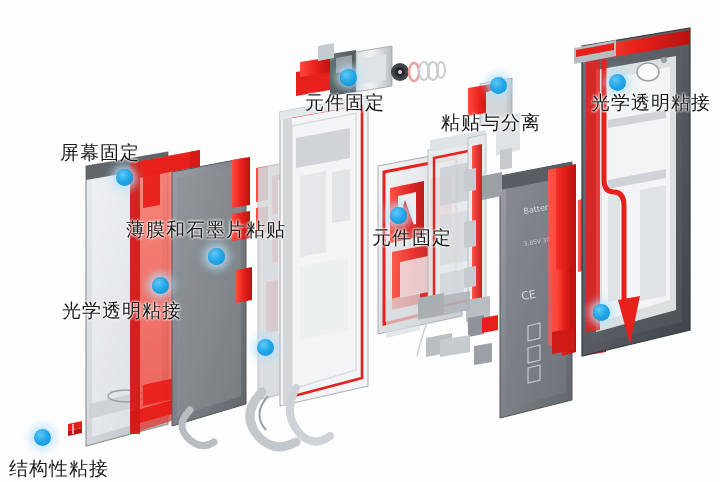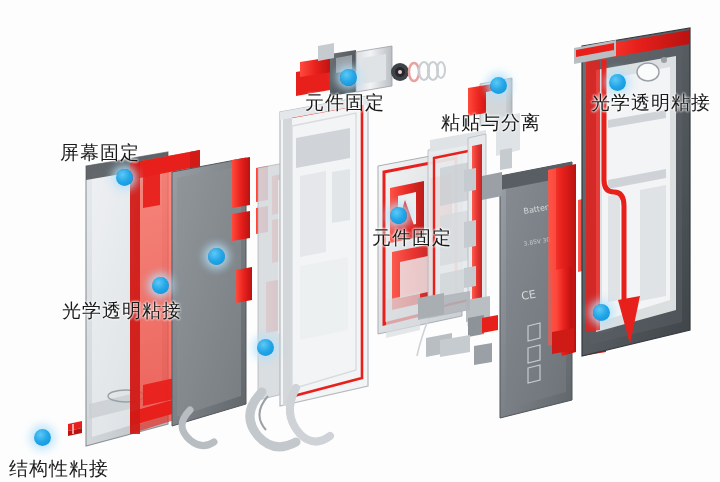--- a/index.html
+++ b/index.html
@@ -234,20 +234,21 @@
   <div class="dot" style="left:152px;top:277px"></div>
   <div class="dot" style="left:257px;top:339px"></div>
   <div class="dot" style="left:34px;top:429px"></div>
   <div class="dot" style="left:340px;top:69px"></div>
   <div class="dot" style="left:490px;top:77px"></div>
   <div class="dot" style="left:390px;top:207px"></div>
   <div class="dot" style="left:609px;top:74px"></div>
   <div class="dot" style="left:593px;top:304px"></div>
 
   <div class="label" style="left:60px;top:143px">屏幕固定</div>
+  <div class="label" style="left:126px;top:220px">薄膜和石墨片粘贴</div>
   <div class="label" style="left:62px;top:301px">光学透明粘接</div>
   <div class="label" style="left:9px;top:459px">结构性粘接</div>
   <div class="label" style="left:305px;top:93px">元件固定</div>
   <div class="label" style="left:441px;top:113px">粘贴与分离</div>
   <div class="label" style="left:372px;top:228px">元件固定</div>
   <div class="label" style="left:591px;top:93px">光学透明粘接</div>
 
 </div>
 
 </body></html>

